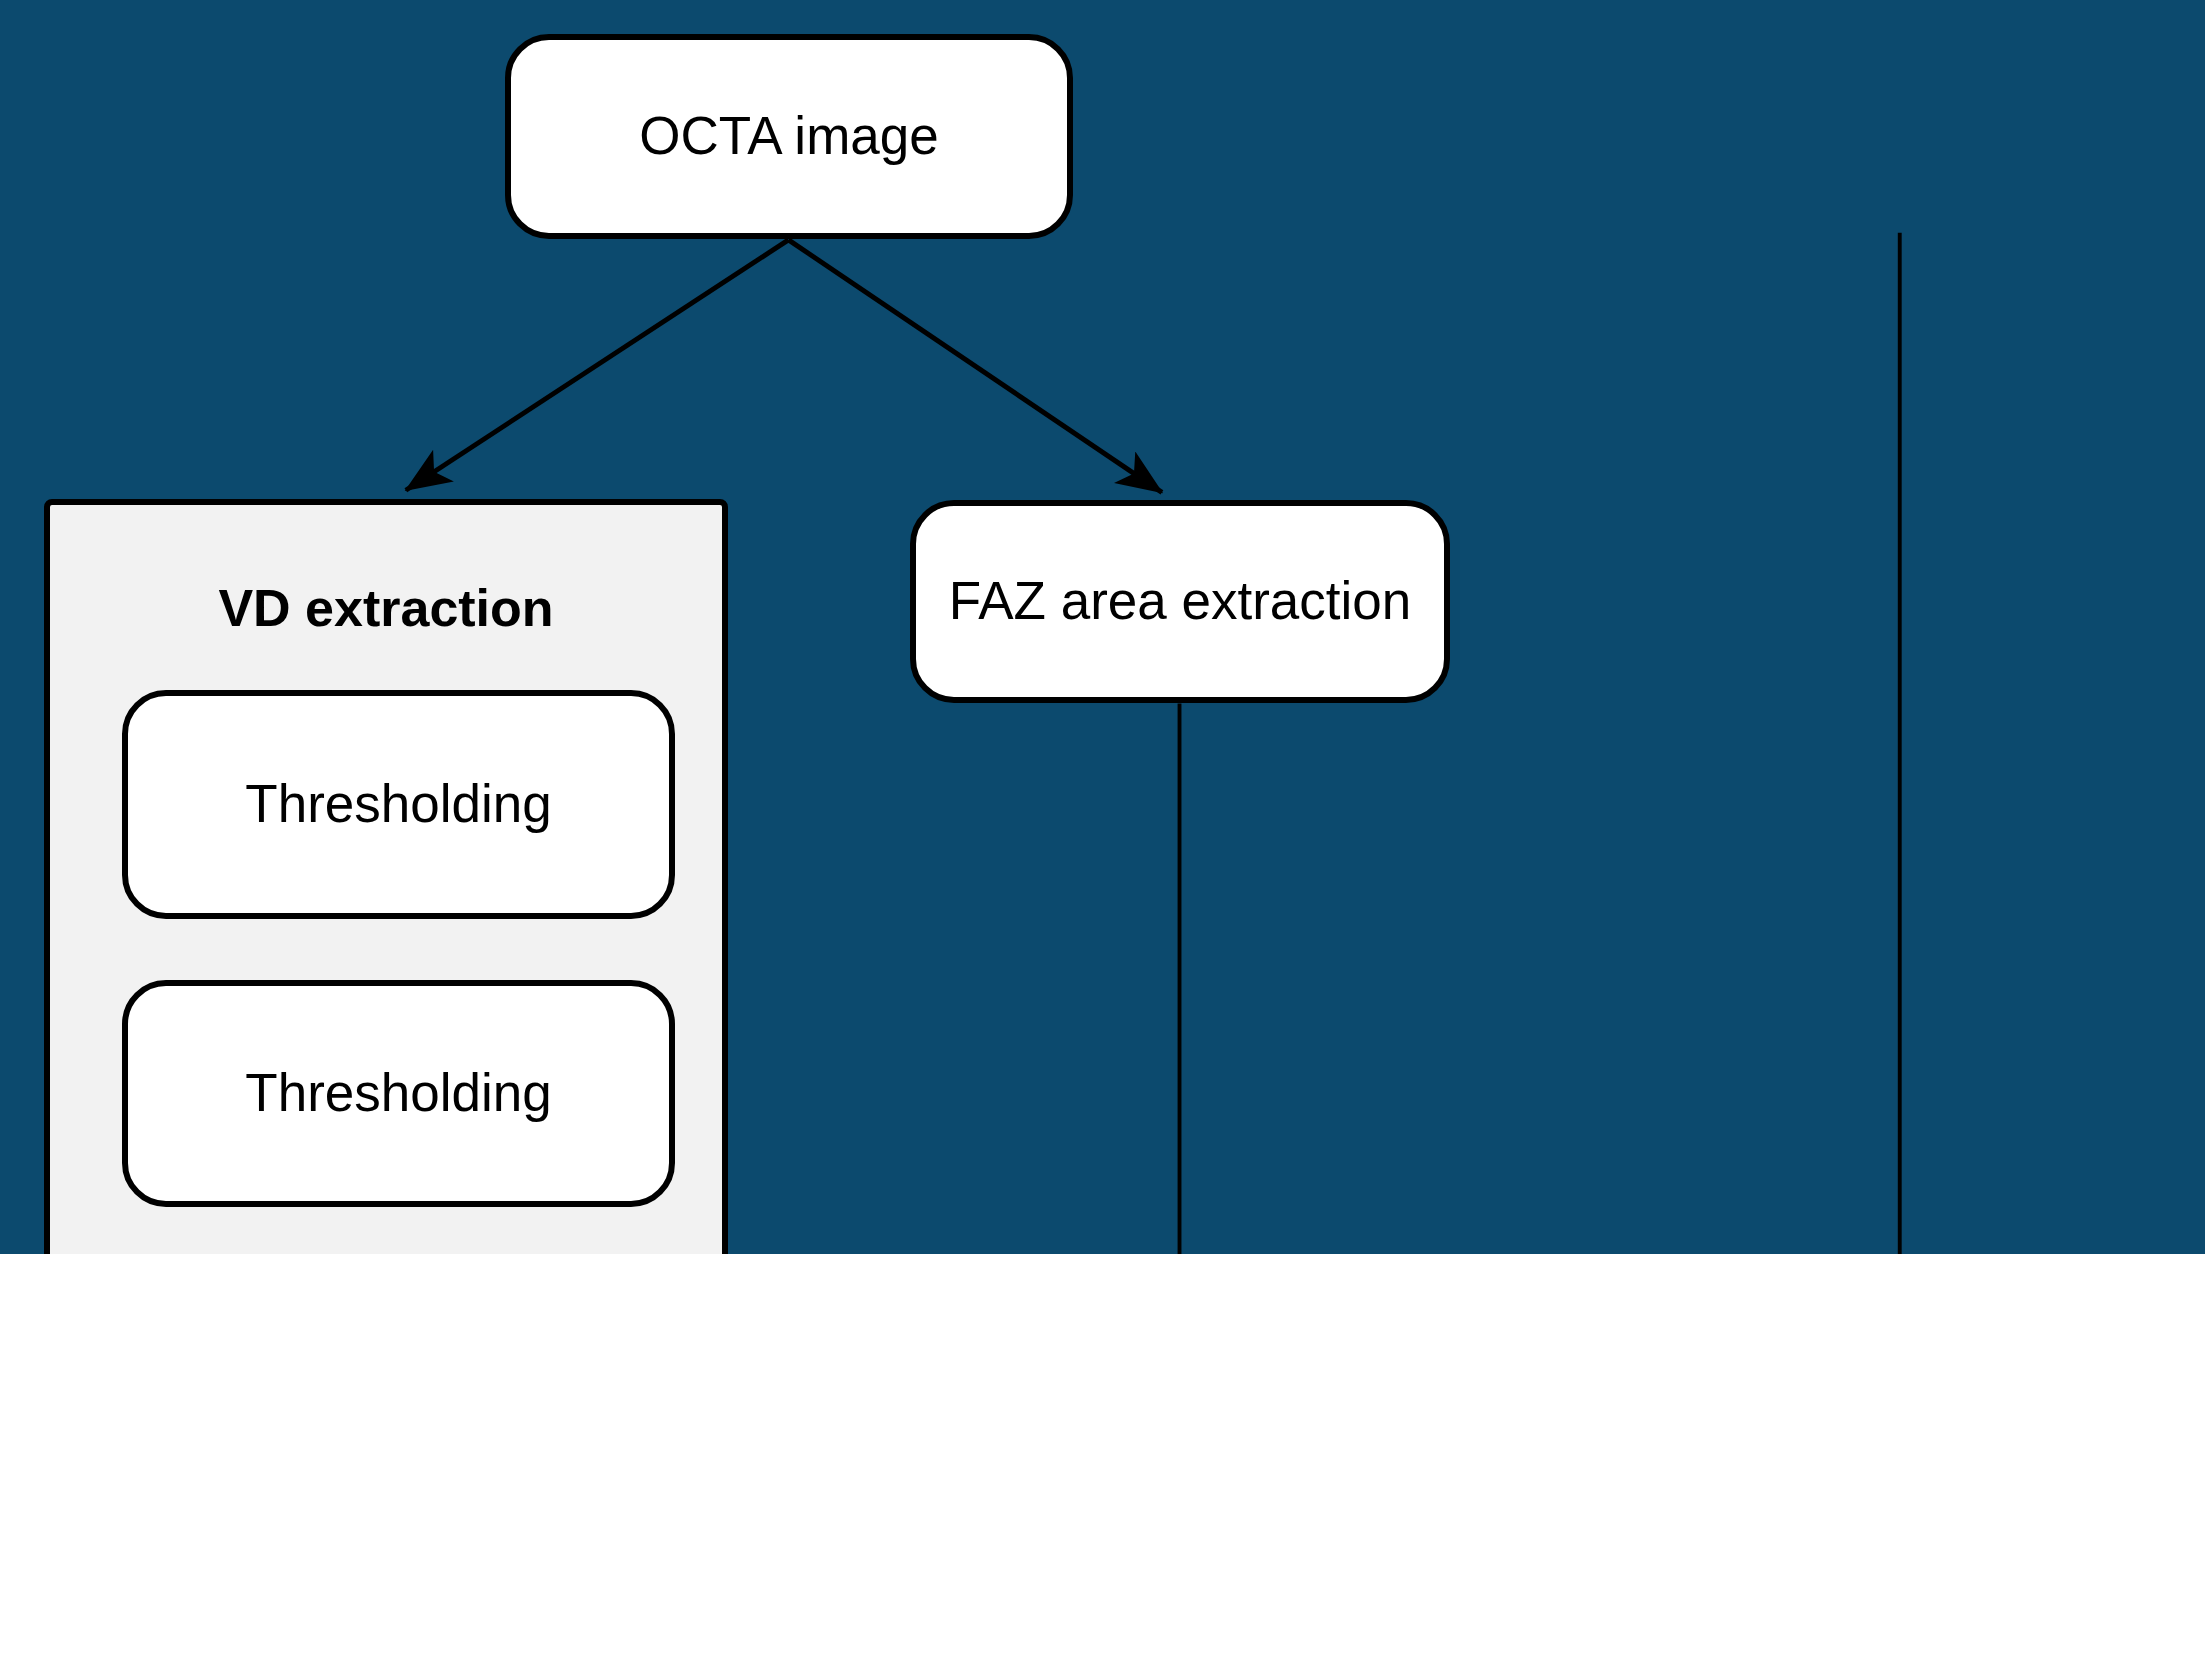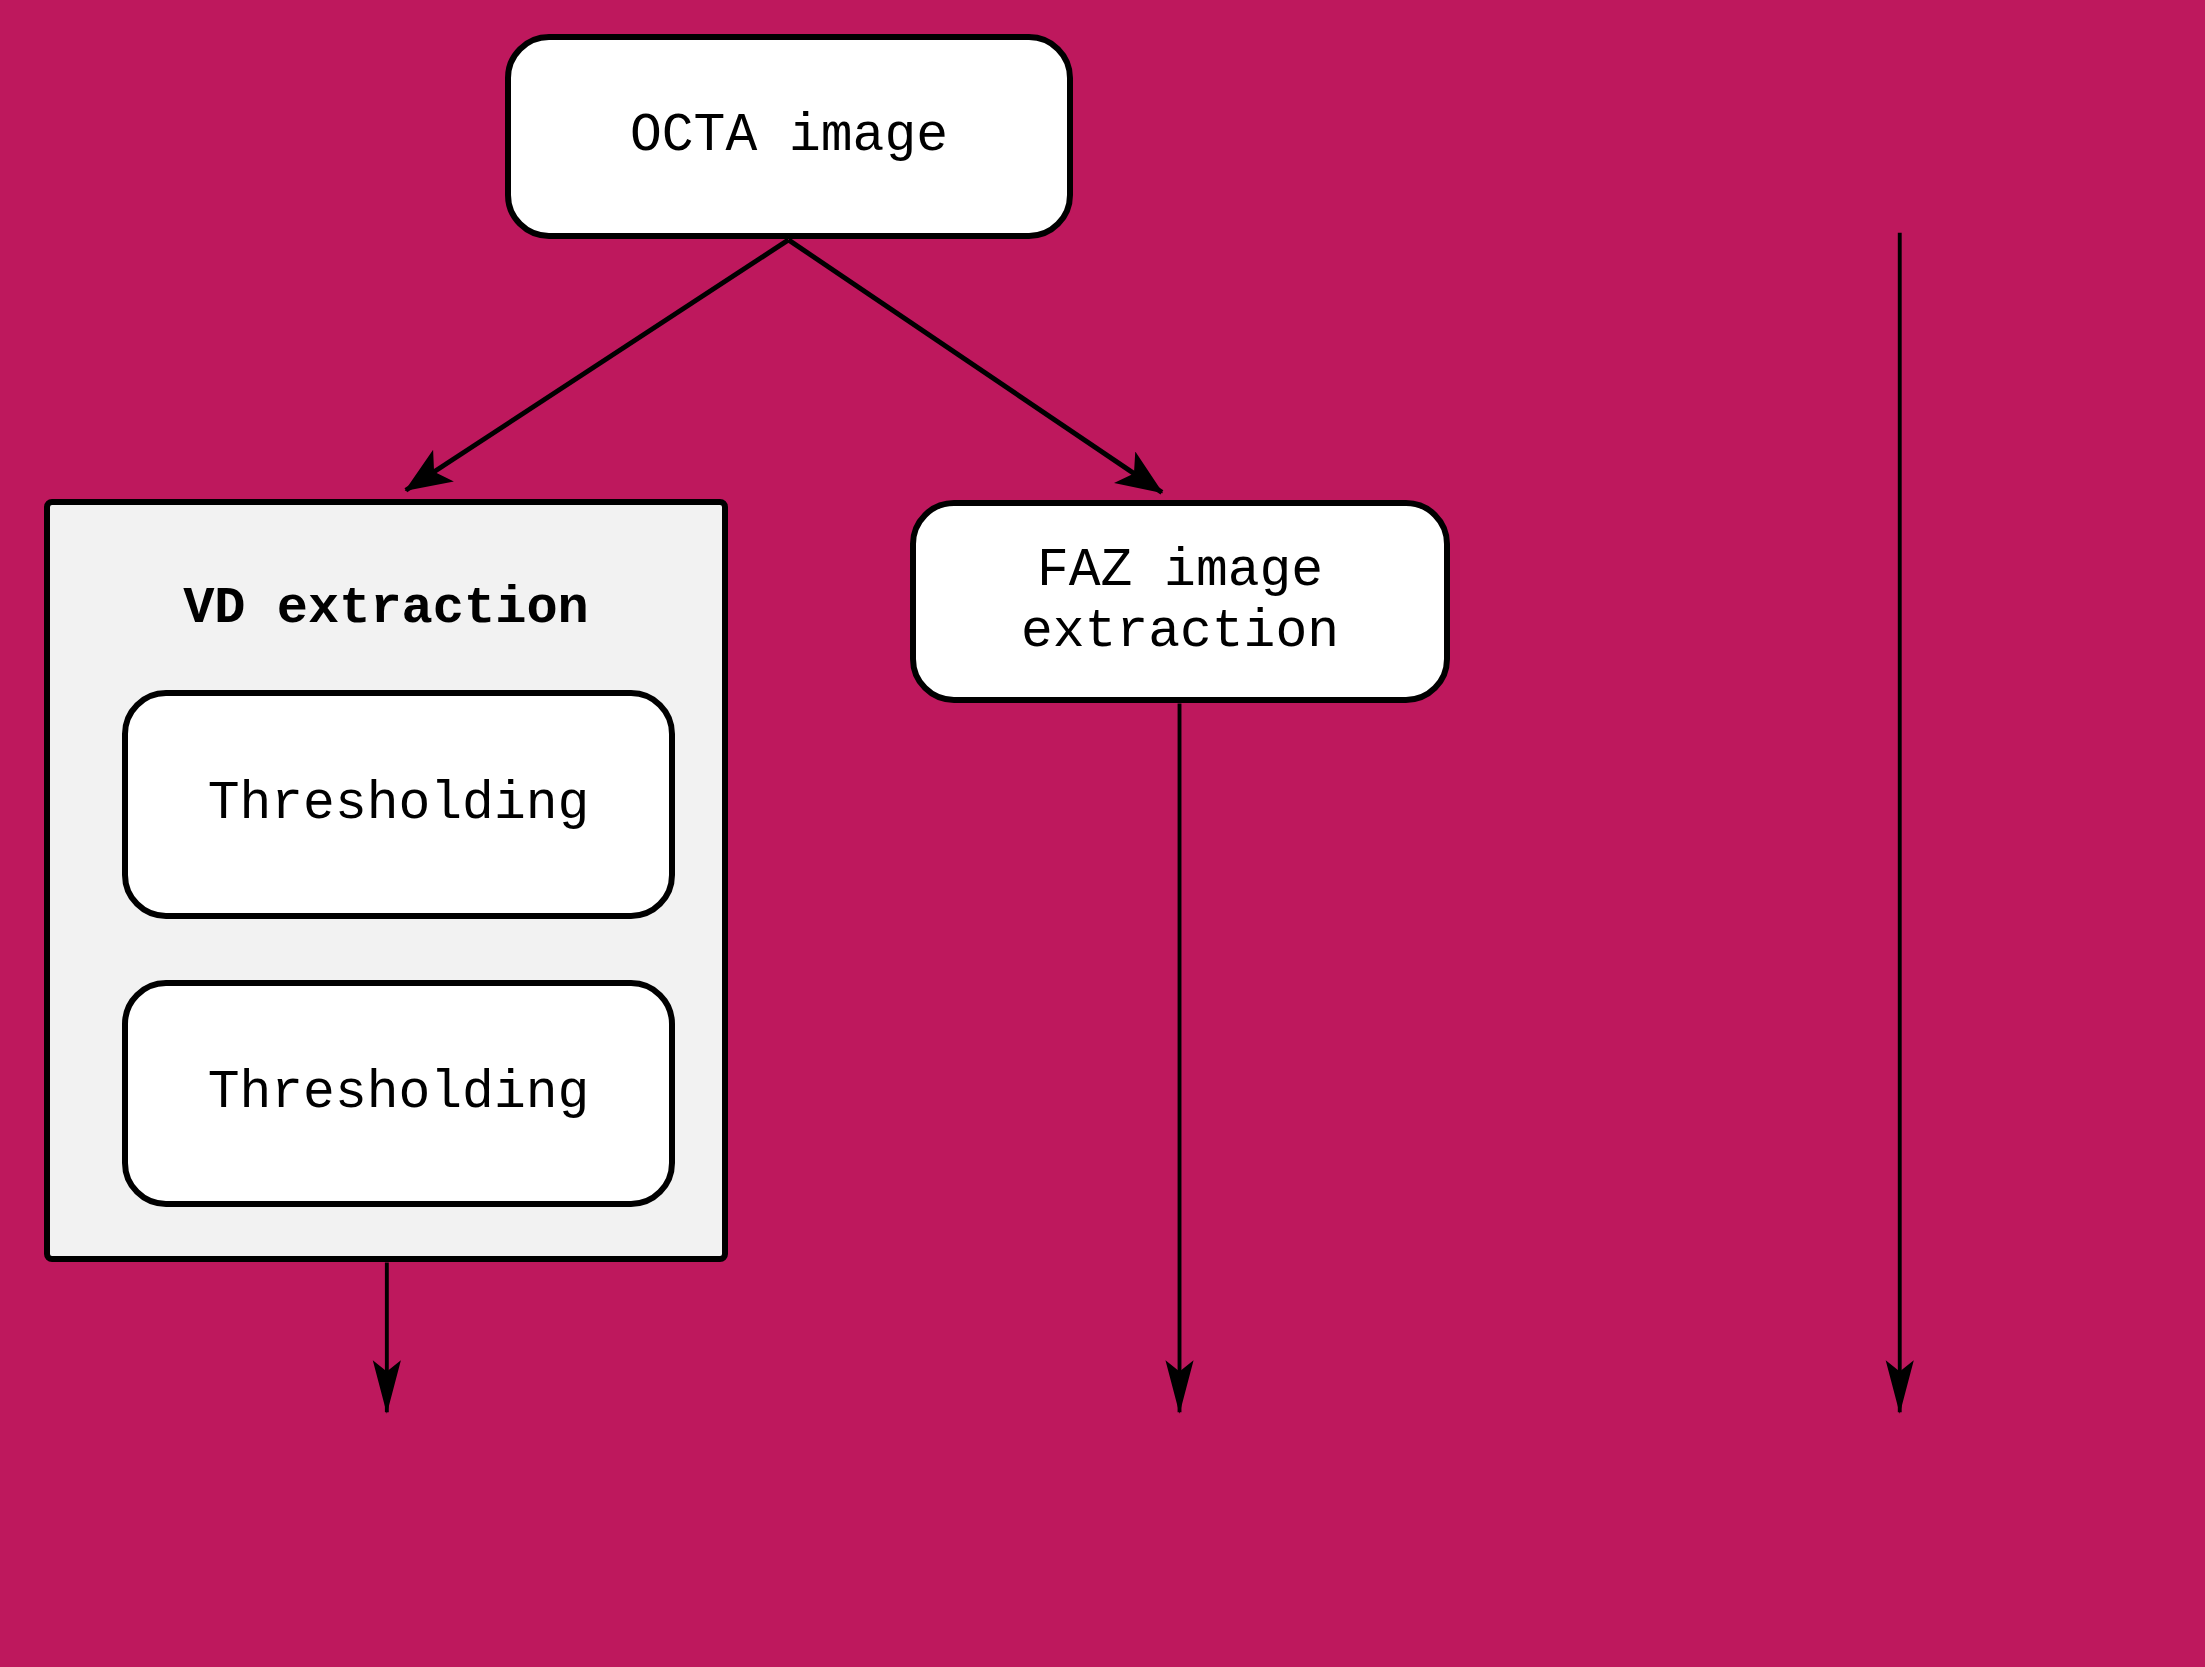--- a/index.html
+++ b/index.html
@@ -3,23 +3,23 @@
 <meta charset="utf-8">
 <style>
   html, body {
     margin: 0;
     padding: 0;
     background: #ffffff;
   }
   .canvas {
     position: relative;
     width: 2205px;
-    height: 1667px;
-    background: #be185d;
-    font-family: Liberation Mono, monospace;
+    height: 1254px;
+    background: #0c4a6e;
+    font-family: Liberation Sans, sans-serif;
     color: #000000;
   }
   .arrow-layer {
     position: absolute;
     left: 0;
     top: 0;
     width: 2205px;
     height: 1667px;
     pointer-events: none;
   }
@@ -108,18 +108,18 @@
     <div class="inner-node" id="node-thresholding">
       <span>Thresholding</span>
     </div>
 
     <div class="inner-node" id="node-skeletonizing">
       <span>Thresholding</span>
     </div>
   </div>
 
   <div class="node" id="node-faz">
-    <span>FAZ image extraction</span>
+    <span>FAZ area extraction</span>
   </div>
 
 
 </div>
 
 
 </body></html>

